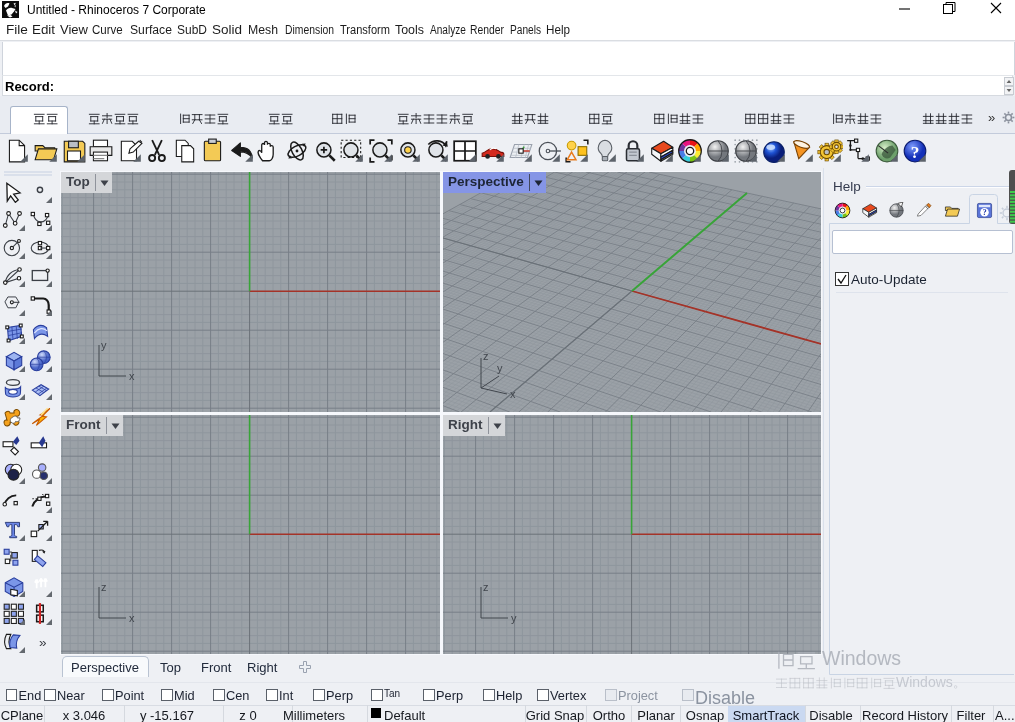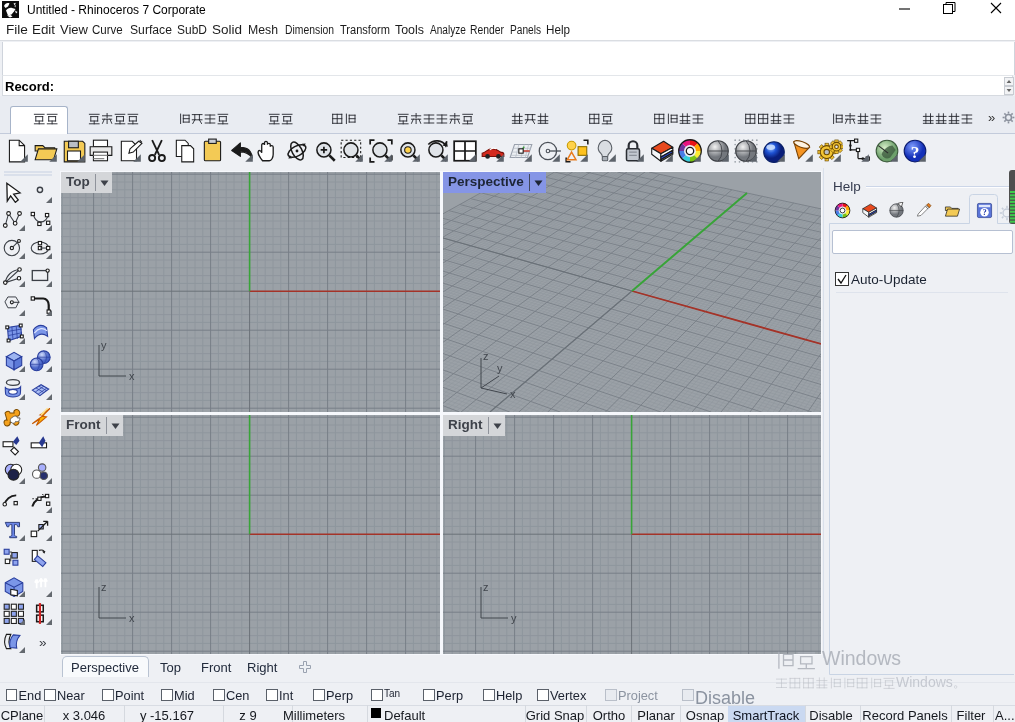--- a/index.html
+++ b/index.html
@@ -888,28 +888,28 @@
 <div class="abs" style="left:680px;top:705px;width:1px;height:17px;background:#d5d9df"></div>
 <div class="abs" style="left:728px;top:705px;width:1px;height:17px;background:#d5d9df"></div>
 <div class="abs" style="left:805px;top:705px;width:1px;height:17px;background:#d5d9df"></div>
 <div class="abs" style="left:860px;top:705px;width:1px;height:17px;background:#d5d9df"></div>
 <div class="abs" style="left:951px;top:705px;width:1px;height:17px;background:#d5d9df"></div>
 <div class="abs" style="left:993px;top:705px;width:1px;height:17px;background:#d5d9df"></div>
 <div class="abs" style="left:728px;top:706px;width:77px;height:16px;background:#cad9f1"></div>
 <div class="t" style="left:22px;top:708px;font-size:13px;color:#15181e;transform:translateX(-50%)">CPlane</div>
 <div class="t" style="left:84px;top:708px;font-size:13px;color:#15181e;transform:translateX(-50%)">x 3.046</div>
 <div class="t" style="left:167px;top:708px;font-size:13px;color:#15181e;transform:translateX(-50%)">y -15.167</div>
-<div class="t" style="left:248px;top:708px;font-size:13px;color:#15181e;transform:translateX(-50%)">z 9</div>
+<div class="t" style="left:248px;top:708px;font-size:13px;color:#15181e;transform:translateX(-50%)">z 0</div>
 <div class="t" style="left:314px;top:708px;font-size:13px;color:#15181e;transform:translateX(-50%)">Millimeters</div>
 <div class="t" style="left:555px;top:708px;font-size:13px;color:#15181e;transform:translateX(-50%)">Grid Snap</div>
 <div class="t" style="left:609px;top:708px;font-size:13px;color:#15181e;transform:translateX(-50%)">Ortho</div>
 <div class="t" style="left:656px;top:708px;font-size:13px;color:#15181e;transform:translateX(-50%)">Planar</div>
 <div class="t" style="left:705px;top:708px;font-size:13px;color:#15181e;transform:translateX(-50%)">Osnap</div>
 <div class="t" style="left:831px;top:708px;font-size:13px;color:#15181e;transform:translateX(-50%)">Disable</div>
-<div class="t" style="left:905px;top:708px;font-size:13px;color:#15181e;transform:translateX(-50%)">Record Panels</div>
+<div class="t" style="left:905px;top:708px;font-size:13px;color:#15181e;transform:translateX(-50%)">Record History</div>
 <div class="t" style="left:971px;top:708px;font-size:13px;color:#15181e;transform:translateX(-50%)">Filter</div>
 <div class="t" style="left:766px;top:708px;font-size:13px;font-weight:normal;color:#0f1420;transform:translateX(-50%)">SmartTrack</div>
 <div class="abs" style="left:371px;top:708px;width:10px;height:10px;background:#000"></div>
 <div class="t" style="left:384px;top:708px;font-size:13px;color:#15181e">Default</div>
 <div class="t" style="left:995px;top:708px;font-size:13px;color:#15181e">A...</div>
 <svg width="44" height="24" style="position:absolute;left:775px;top:649px;opacity:1.0">
     <path d="M3.9 3.4L3.9 19.0 M8.5 5.3L18.0 5.3 M8.5 5.3L8.5 16.7 M18.0 5.3L18.0 16.7 M8.5 16.7L18.0 16.7 M8.5 11.0L18.0 11.0" stroke="rgba(173,177,186,0.9)" stroke-width="1.28" fill="none" stroke-linecap="square"></path>
     <path d="M23.3 3.8L39.3 3.8 M25.6 7.6L37.0 7.6 M25.6 7.6L25.6 14.8 M37.0 7.6L37.0 14.8 M25.6 14.8L37.0 14.8 M31.3 14.8L31.3 19.6 M23.3 19.6L39.3 19.6" stroke="rgba(173,177,186,0.9)" stroke-width="1.28" fill="none" stroke-linecap="square"></path>
   </svg>
 <div class="t" style="left:822px;top:647px;font-size:19.5px;color:rgba(173,177,186,0.9)">Windows</div>

